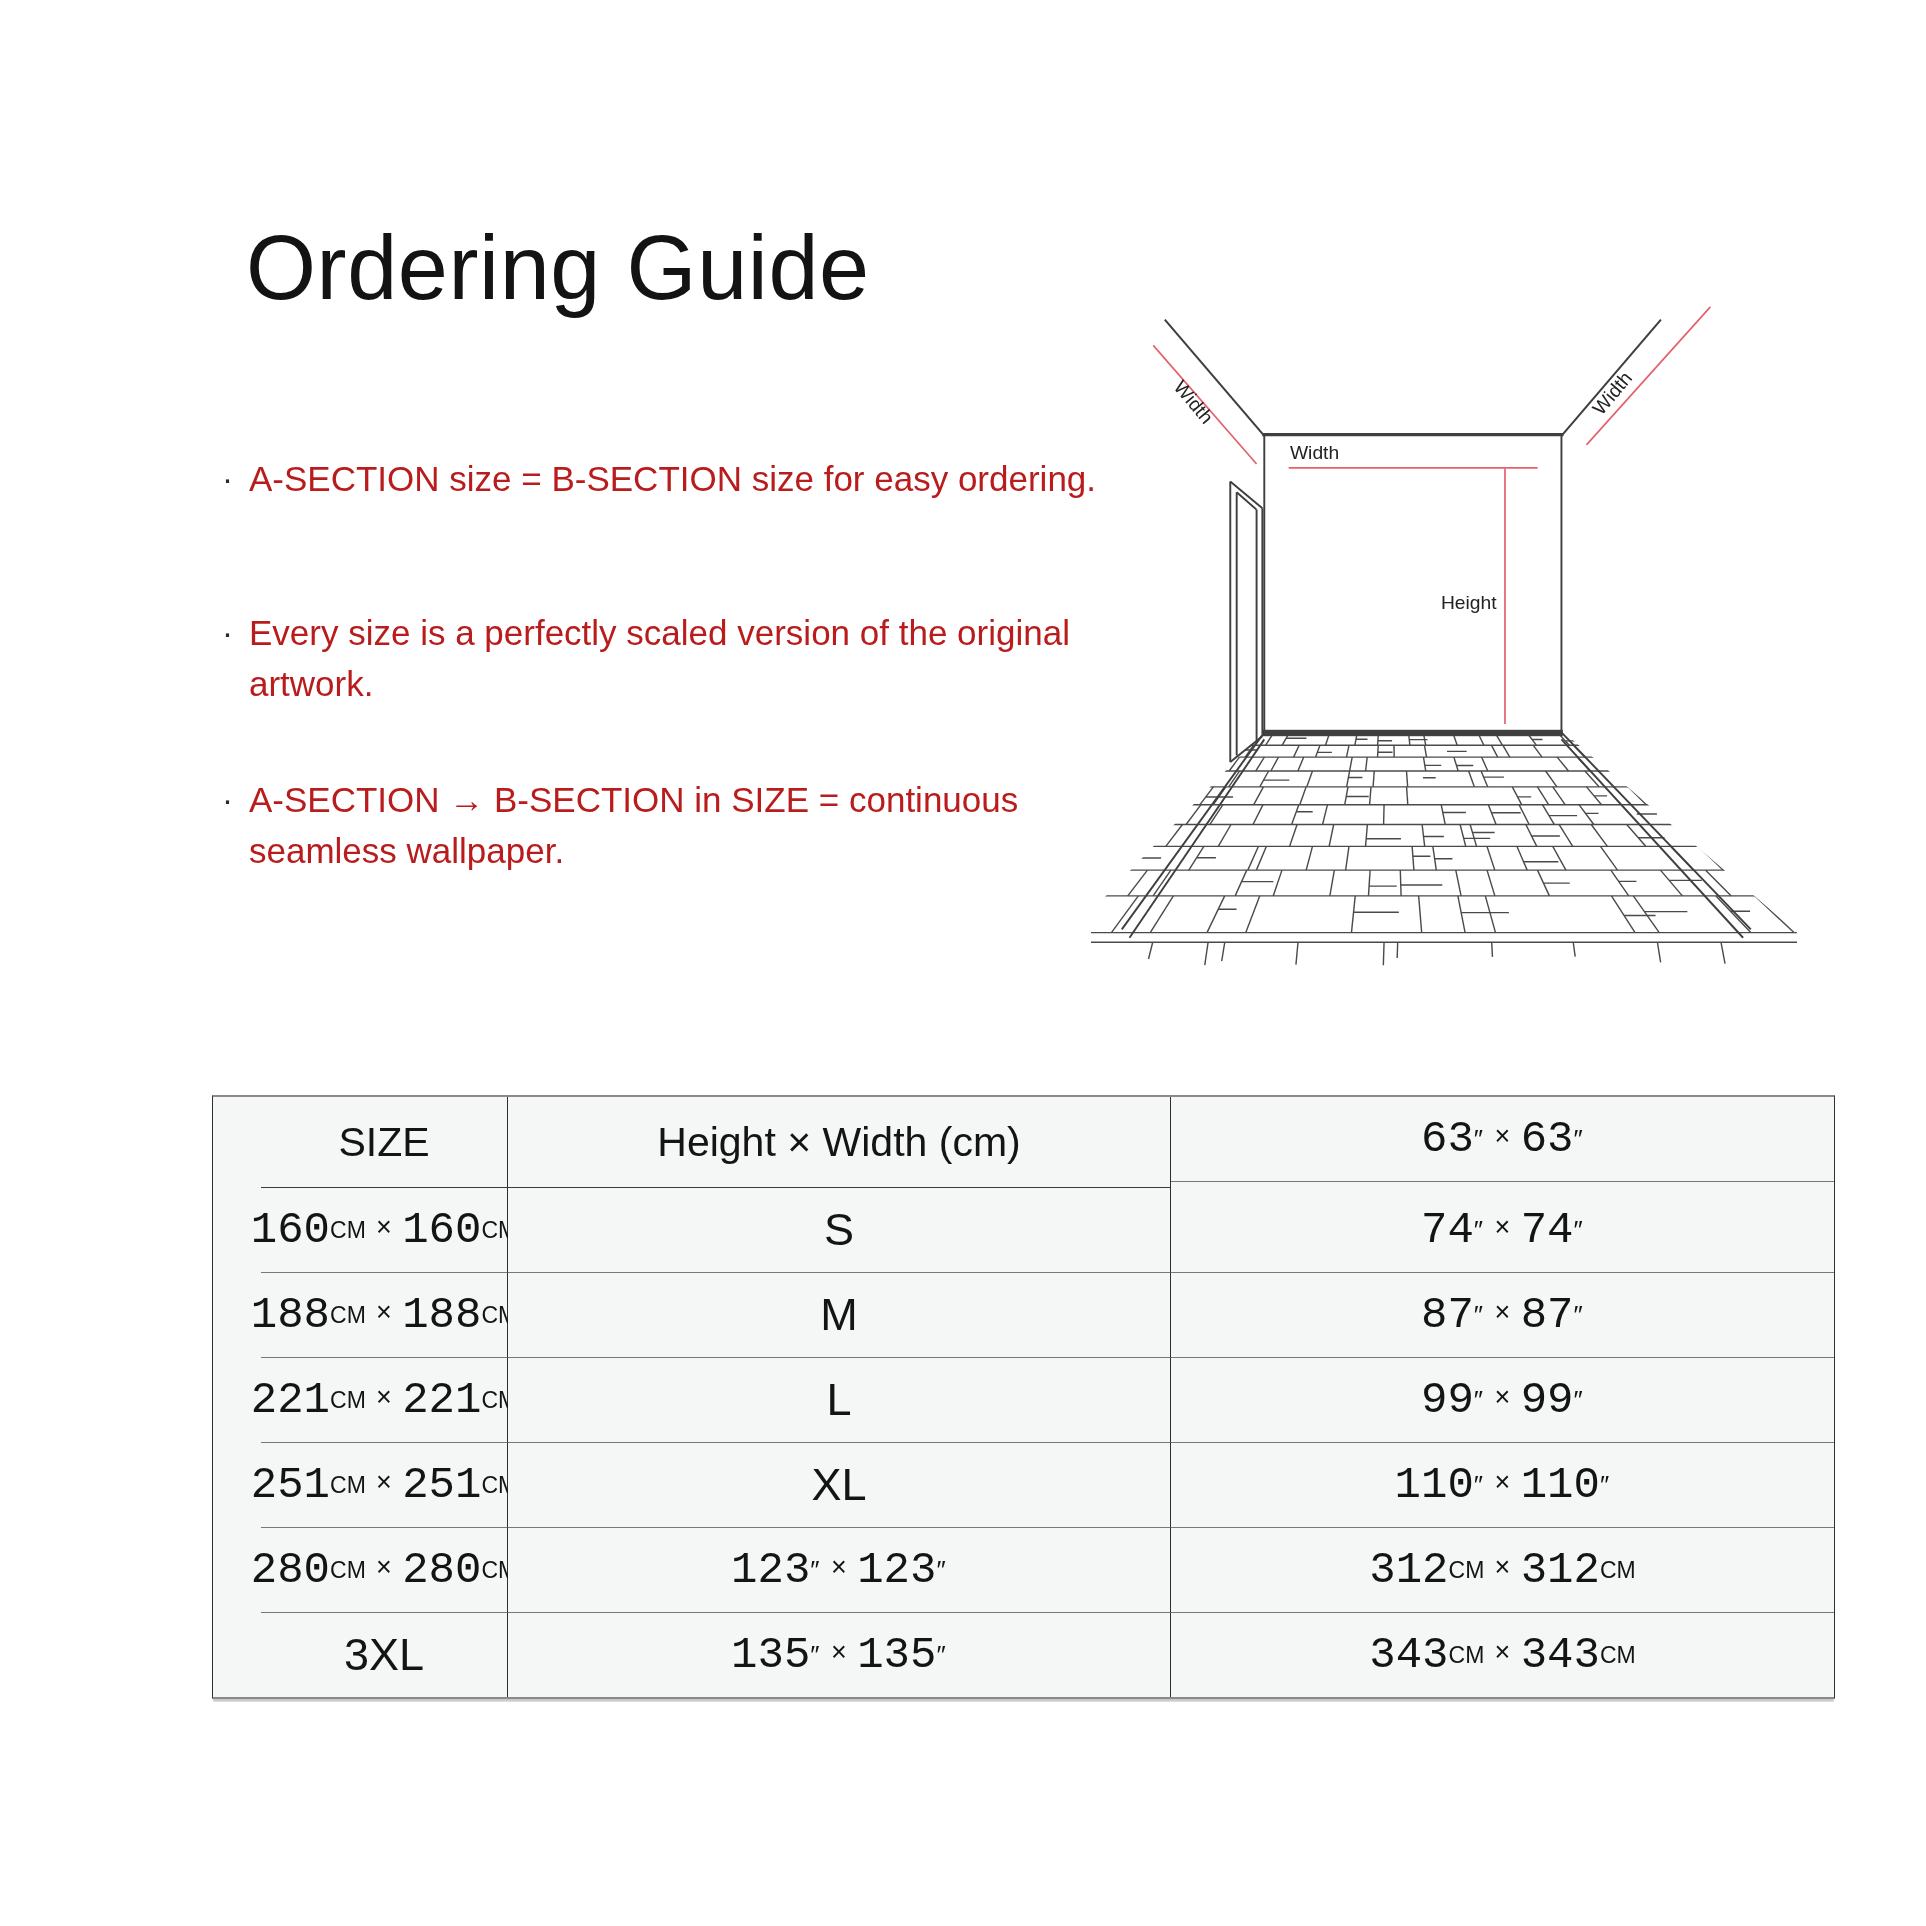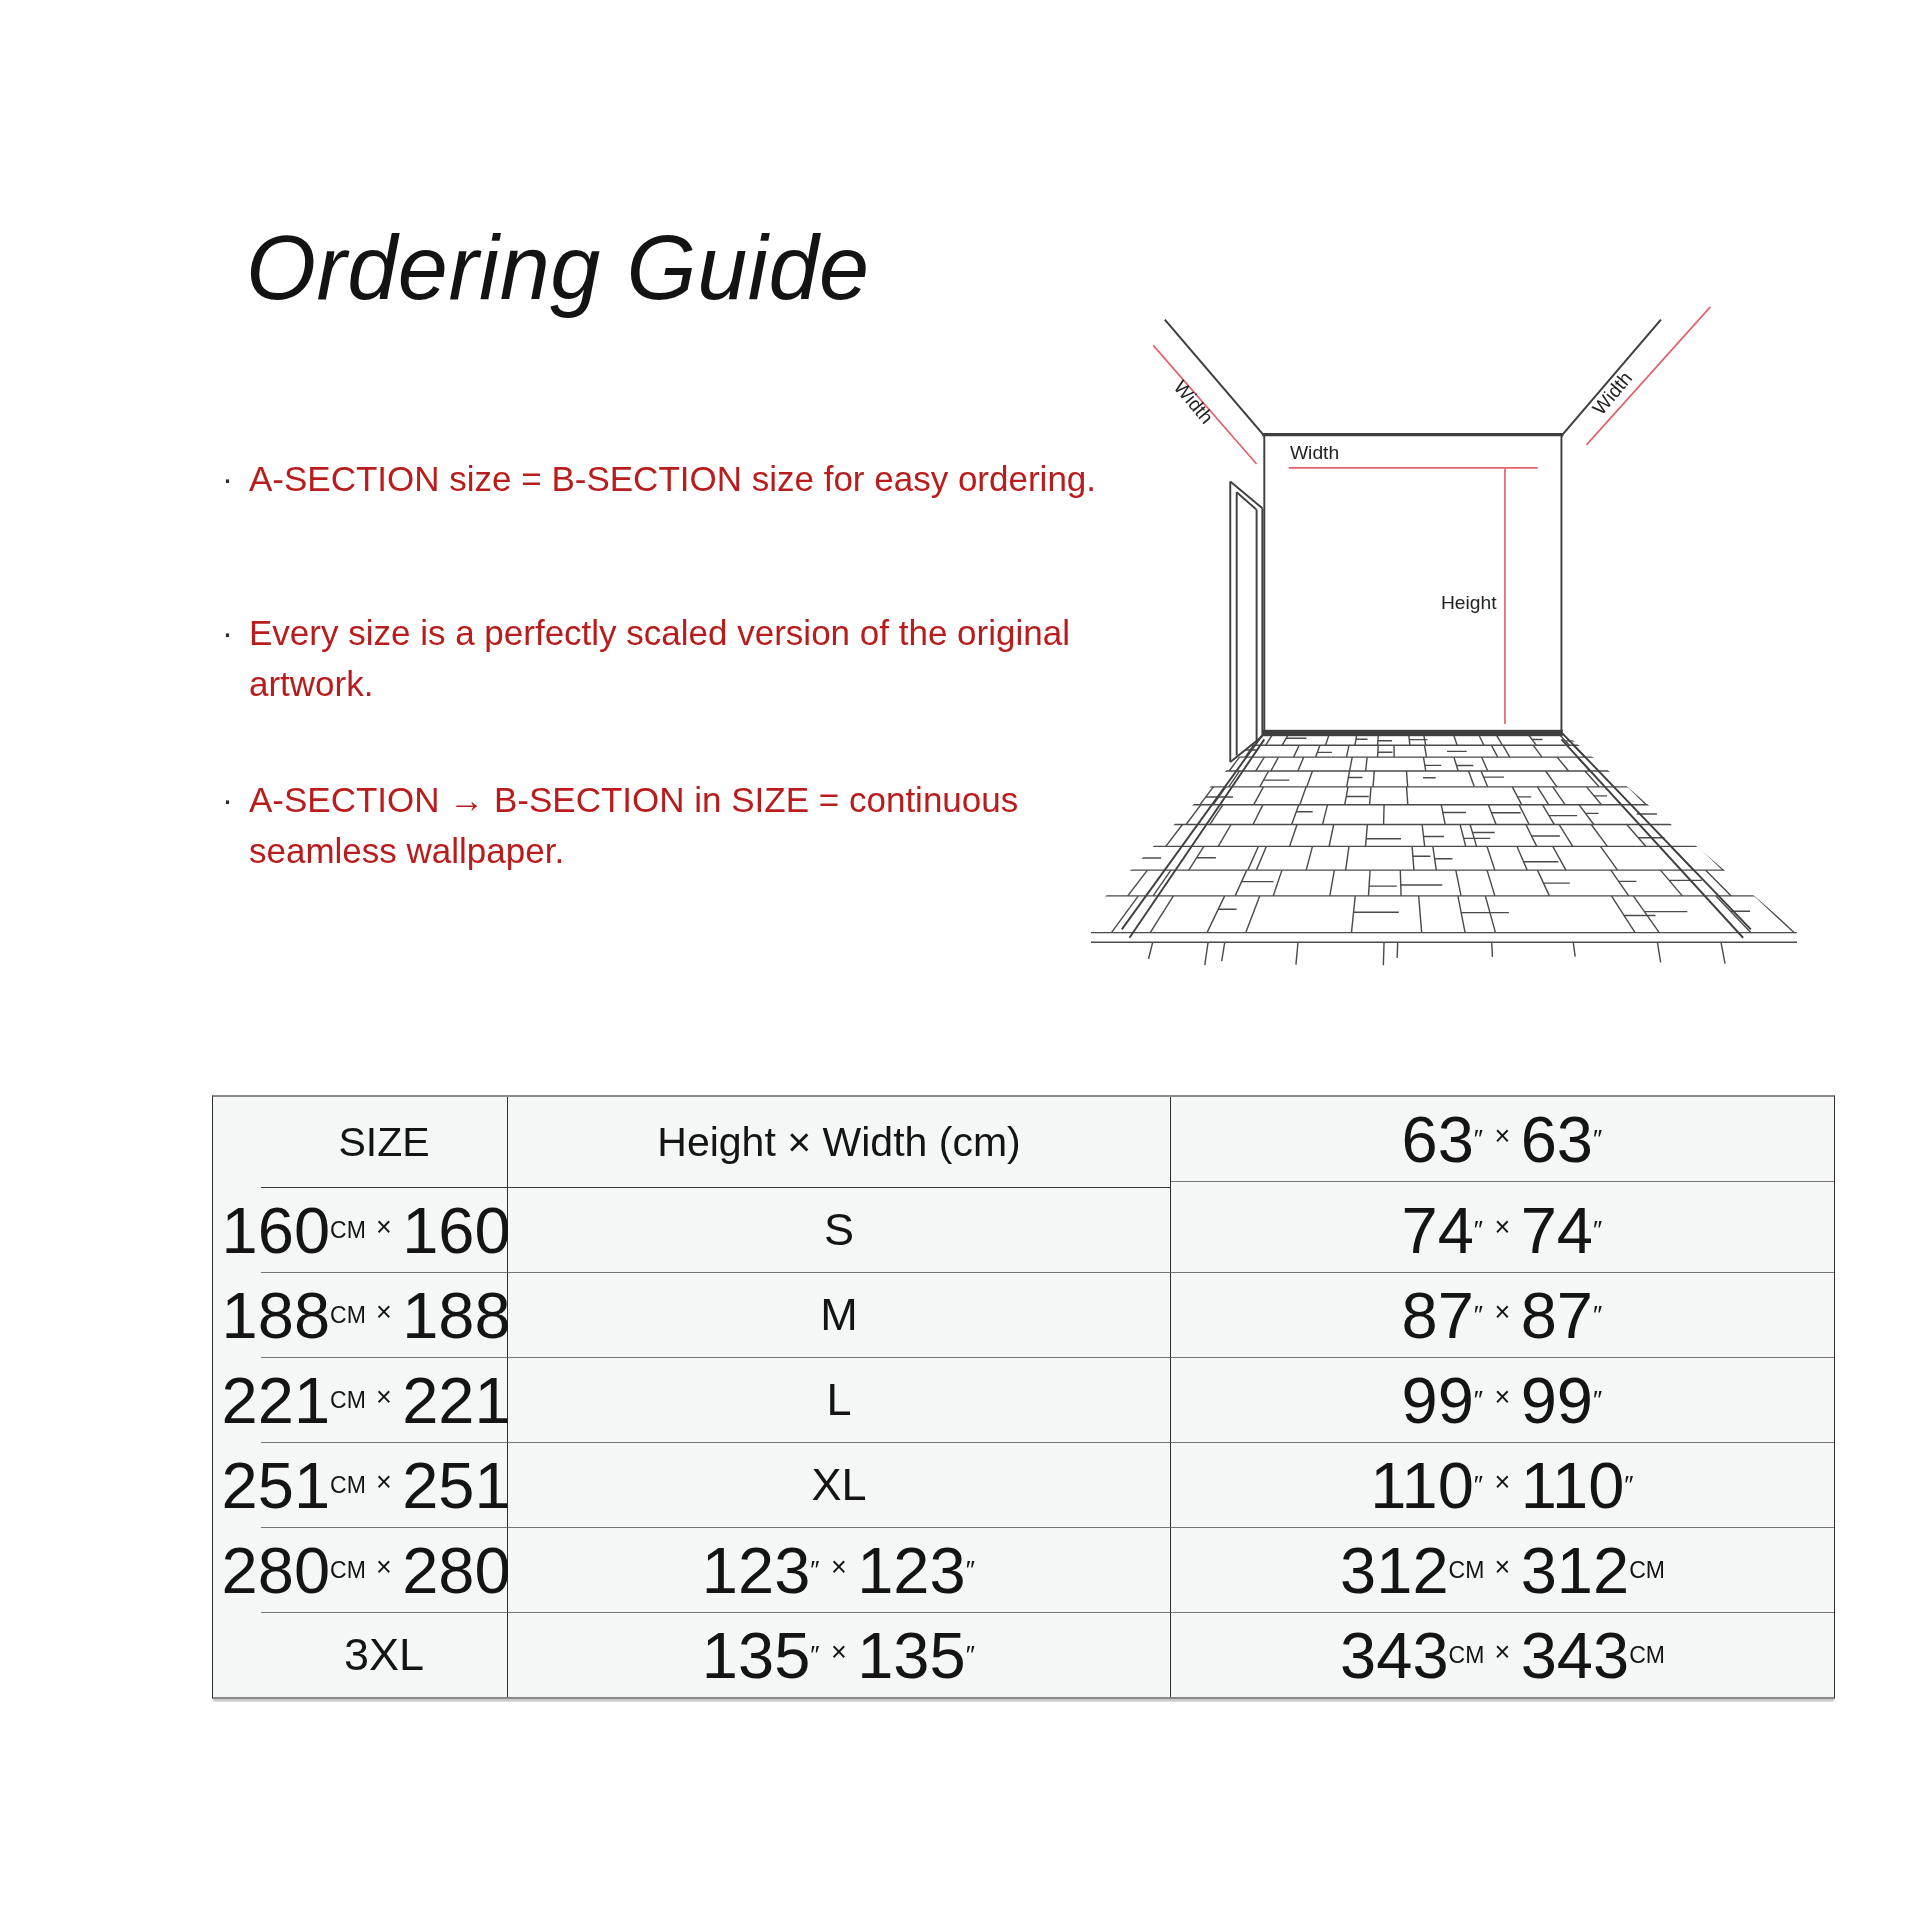--- a/index.html
+++ b/index.html
@@ -2,21 +2,21 @@
 <html style="font-size:10.3px"><head>
 <meta charset="utf-8">
 <style>
   html,body{margin:0;padding:0;background:#ffffff;}
   body{width:1926px;height:1926px;position:relative;overflow:hidden;
        font-family:"Liberation Sans","DejaVu Sans",sans-serif;color:#161616;}
 
   
   .page-title{
     position:absolute;left:246px;top:217px;
-    font-size:90px;font-weight:300;letter-spacing:0.6px;color:#131313;font-style:italic;
+    font-size:90px;font-weight:300;letter-spacing:0.6px;color:#131313;
   }
 
   
   .bullet{position:absolute;left:222px;display:flex;align-items:flex-start;}
   .bullet .dot{font-size:33px;line-height:51px;width:27px;color:#2a2a2a;flex:0 0 auto;}
   .bullet .btxt{font-size:35px;line-height:51px;color:#b91c1c;white-space:pre-line;max-width:989px;}
   #bullet-0{top:453px;}
   #bullet-1{top:607px;}
   #bullet-2{top:774px;}
 
@@ -36,21 +36,21 @@
   }
   .size-table .cell{
     display:flex;align-items:center;justify-content:center;
     background:#f5f6f6;color:#141414;
     border-right:1.9px solid #2f2f2f;border-bottom:1.9px solid #777777;
     height:84px;
   }
   .size-table .cell:nth-child(3n){border-right:none;}
   .size-table .hcell{height:90px;font-size:41px;border-bottom:1.9px solid #3a3a3a;}
   .size-col{font-size:45px;}
-  .num{font-size:65px;}
+  .num{font-size:44px;font-family:Liberation Mono, monospace;}
   .in-mark{font-size:26px;vertical-align:0.62em;letter-spacing:1.3px;}
   .cm-unit{font-size:23px;letter-spacing:0px;}
   .x-sep{font-size:27px;margin:0 10.3px;position:relative;top:-2.6px;}
 </style>
 </head>
 <body>
 
 <div class="page-title">Ordering Guide</div>
 
 <div class="bullet" id="bullet-0">

